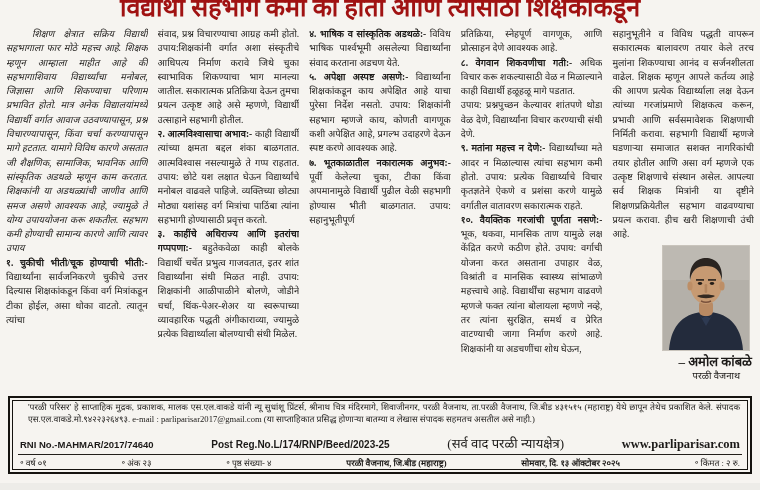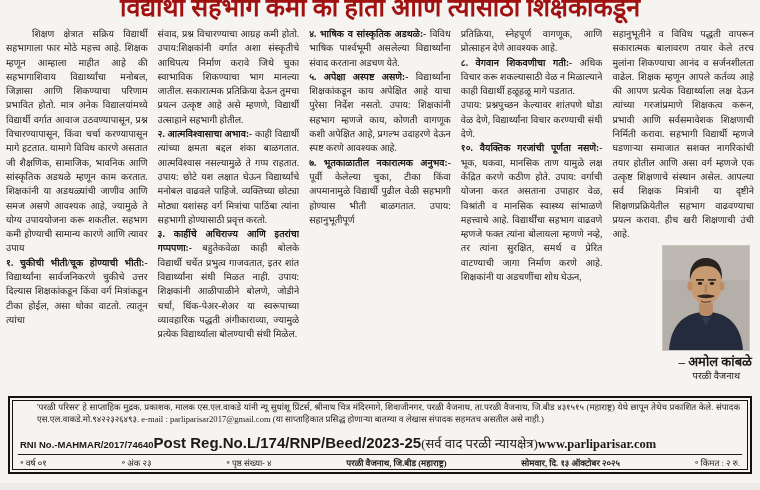--- a/index.html
+++ b/index.html
@@ -32,21 +32,21 @@
     overflow:hidden;
   }
   .col{
     flex:1 1 0;
     font-size:9.4px;
     line-height:14.3px;
     text-align:justify;
     overflow:hidden;
   }
   .col p{margin:0;}
-  .col p.indent{text-indent:26px;}
+  .col p.indent{text-indent:26px;font-style:italic;}
   .col b{font-weight:bold;}
   
   .author-block{margin-top:4px;}
   .photo-frame{
     width:86px;height:104px;margin:2px 4px 3px auto;
     border:1px solid #c9c4bc;
     background:#b7b3ac;
     display:block;
   }
   .author-name{
@@ -59,30 +59,30 @@
   .imprint{
     position:absolute;left:8px;right:8px;bottom:9px;
     border:2.5px solid #15130f;
     outline:1px solid #15130f;
     outline-offset:-5px;
     background:#f6f4f0;
     padding:3px 8px 2px 8px;
     box-sizing:border-box;
   }
   .publisher{
-    font-size:8.6px;line-height:11.5px;text-align:justify;margin:1px 2px 2px 19px;
+    font-size:8.6px;line-height:11.5px;text-align:justify;margin:1px 2px 2px 10px;
   }
   .reg-row{
-    display:flex;align-items:baseline;
+    display:flex;align-items:baseline;justify-content:space-between;
     padding:1px 2px 2px 2px;
     border-bottom:1px solid #23201b;
   }
   .reg-row span{white-space:nowrap;}
   .reg-row span:nth-child(1){font-family:"Liberation Sans","DejaVu Sans",sans-serif;font-weight:bold;font-size:9.5px;}
-  .reg-row span:nth-child(2){font-family:"Liberation Sans","DejaVu Sans",sans-serif;font-weight:bold;font-size:15px;}
+  .reg-row span:nth-child(2){font-family:"Liberation Sans","DejaVu Sans",sans-serif;font-weight:bold;font-size:10px;}
   .reg-row span:nth-child(3){font-size:13px;}
   .reg-row span:nth-child(4){font-weight:bold;font-size:12.5px;margin-top:9px;}
   .meta-row{
     display:flex;align-items:baseline;justify-content:space-between;
     padding:2px 2px 1px 2px;
     font-size:8.6px;
   }
   .meta-row span{white-space:nowrap;}
   .meta-row span:nth-child(4),
   .meta-row span:nth-child(5){font-weight:bold;}
@@ -108,20 +108,21 @@
       </div>
       <div class="col">
         <p><b>४. भाषिक व सांस्कृतिक अडथळे:-</b> विविध भाषिक पार्श्वभूमी असलेल्या विद्यार्थ्यांना संवाद करताना अडचण येते.</p>
         <p><b>५. अपेक्षा अस्पष्ट असणे:-</b> विद्यार्थ्यांना शिक्षकांकडून काय अपेक्षित आहे याचा पुरेसा निर्देश नसतो. उपाय: शिक्षकांनी सहभाग म्हणजे काय, कोणती वागणूक कशी अपेक्षित आहे, प्रगल्भ उदाहरणे देऊन स्पष्ट करणे आवश्यक आहे.</p>
         <p><b>७. भूतकाळातील नकारात्मक अनुभव:-</b> पूर्वी केलेल्या चुका, टीका किंवा अपमानामुळे विद्यार्थी पुढील वेळी सहभागी होण्यास भीती बाळगतात. उपाय: सहानुभूतीपूर्ण</p>
       </div>
       <div class="col">
         <p>प्रतिक्रिया, स्नेहपूर्ण वागणूक, आणि प्रोत्साहन देणे आवश्यक आहे.</p>
         <p><b>८. वेगवान शिकवणीचा गती:-</b> अधिक विचार करू शकल्यासाठी वेळ न मिळाल्याने काही विद्यार्थी हळूहळू मागे पडतात.</p>
         <p>उपाय: प्रश्नपुच्छन केल्यावर शांतपणे थोडा वेळ देणे, विद्यार्थ्यांना विचार करण्याची संधी देणे.</p>
+        <p><b>९. मतांना महत्त्व न देणे:-</b> विद्यार्थ्यांच्या मते आदर न मिळाल्यास त्यांचा सहभाग कमी होतो. उपाय: प्रत्येक विद्यार्थ्याचे विचार कृतज्ञतेने ऐकणे व प्रशंसा करणे यामुळे वर्गातील वातावरण सकारात्मक राहते.</p>
         <p><b>१०. वैयक्तिक गरजांची पूर्णता नसणे:-</b> भूक, थकवा, मानसिक ताण यामुळे लक्ष केंद्रित करणे कठीण होते. उपाय: वर्गाची योजना करत असताना उपाहार वेळ, विश्रांती व मानसिक स्वास्थ्य सांभाळणे महत्त्वाचे आहे. विद्यार्थींचा सहभाग वाढवणे म्हणजे फक्त त्यांना बोलायला म्हणणे नव्हे, तर त्यांना सुरक्षित, समर्थ व प्रेरित वाटण्याची जागा निर्माण करणे आहे. शिक्षकांनी या अडचणींचा शोध घेऊन,</p>
       </div>
       <div class="col">
         <p>सहानुभूतीने व विविध पद्धती वापरून सकारात्मक बालावरण तयार केले तरच मुलांना शिकण्याचा आनंद व सर्जनशीलता वाढेल. शिक्षक म्हणून आपले कर्तव्य आहे की आपण प्रत्येक विद्यार्थ्याला लक्ष देऊन त्यांच्या गरजांप्रमाणे शिक्षकत्व करून, प्रभावी आणि सर्वसमावेशक शिक्षणाची निर्मिती करावा. सहभागी विद्यार्थी म्हणजे घडणाऱ्या समाजात सशक्त नागरिकांची तयार होतील आणि असा वर्ग म्हणजे एक उत्कृष्ट शिक्षणाचे संस्थान असेल. आपल्या सर्व शिक्षक मित्रांनी या दृष्टीने शिक्षणप्रक्रियेतील सहभाग वाढवण्याचा प्रयत्न करावा. हीच खरी शिक्षणाची उंची आहे.</p>
         <div class="author-block">
     <svg class="photo-frame" viewBox="0 0 86 104" xmlns="http://www.w3.org/2000/svg" preserveAspectRatio="none">
       <rect x="0" y="0" width="86" height="104" fill="#b4b0a9"></rect>
       <rect x="0" y="0" width="86" height="34" fill="#bdb9b2"></rect>
 
       <path d="M6,104 C8,78 22,66 43,66 C64,66 78,78 80,104 Z" fill="#232b3c"></path>

